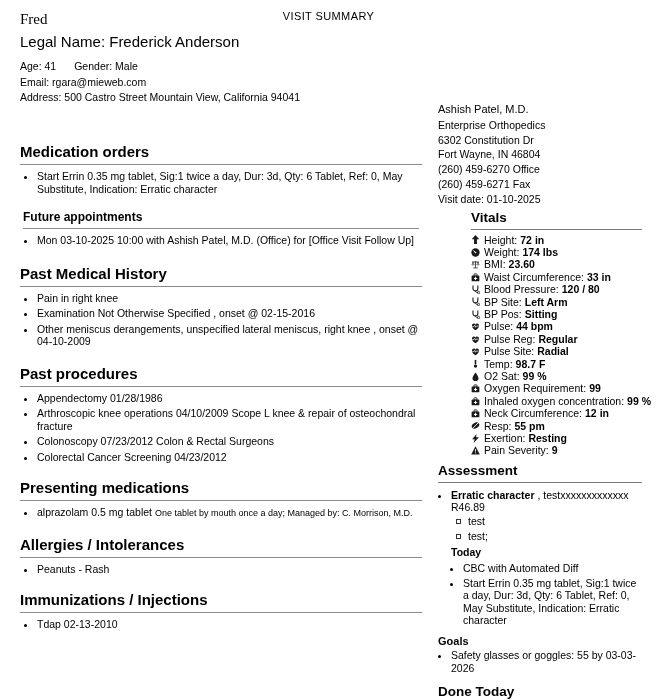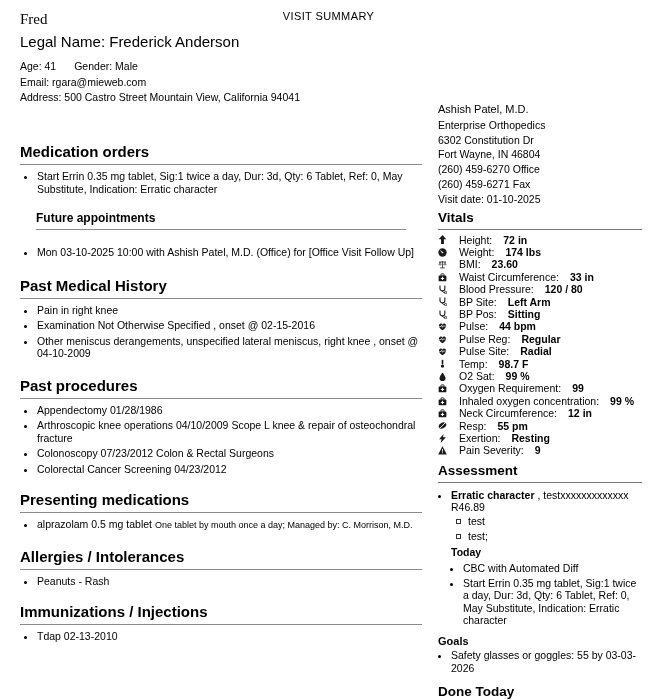--- a/index.html
+++ b/index.html
@@ -17,21 +17,21 @@
   .col-right{width:204px;flex:0 0 204px;margin-left:16px;}
 
   
   .fred{font-size:15px;line-height:18px;margin:2px 0 5px;font-family:Liberation Serif, serif;}
   .legal{font-size:15px;line-height:18px;margin:0 0 10px;}
   .meta-line{font-size:10.5px;line-height:11px;margin:0 0 4.5px;}
   .meta-line .gap{display:inline-block;width:18px;}
 
   
   h2.major{font-size:15px;font-weight:bold;margin:0;padding:0 0 4px;border-bottom:1px solid #8a8a8a;line-height:17px;}
-  h3.minor{font-size:12px;font-weight:bold;margin:16px;padding:0 0 4px;border-bottom:1px solid #8a8a8a;line-height:14px;}
+  h3.minor{font-size:12px;font-weight:bold;margin:3px;padding:0 0 4px;border-bottom:1px solid #8a8a8a;line-height:14px;}
   .rh{font-size:13.5px;font-weight:bold;margin:0;padding:0 0 3px;border-bottom:1px solid #777;line-height:16px;}
   .rh-sm{font-size:11px;font-weight:bold;margin:0;line-height:13px;}
 
   
   ul.blist{margin:5px 0 0;padding:0 0 0 17px;list-style:disc;}
   ul.blist li{margin:0 0 3px;line-height:12.5px;}
   .small{font-size:9px;}
 
   
   .sec-medorders{margin-top:40px;}
@@ -39,23 +39,23 @@
   .sec-pmh{margin-top:18px;}
   .sec-pastproc{margin-top:17px;}
   .sec-presmed{margin-top:16px;}
   .sec-allergy{margin-top:16px;}
   .sec-immun{margin-top:16px;}
 
   
   .provider{margin-top:96px;}
   .provider .p-line{margin:0 0 4px;line-height:10.8px;}
   .provider .p-name{font-size:11px;margin-bottom:5px;margin-top:12px;}
-  .sec-vitals{margin-top:5px;}
+  .sec-vitals{margin-top:5px;margin-left:33px;}
   .vlist{margin:5px 0 0;padding:0;list-style:none;}
-  .vital{display:flex;align-items:center;margin:0 0 2px;line-height:10.4px;white-space:nowrap;gap:8px;}
+  .vital{display:flex;align-items:center;margin:0 0 2px;line-height:10.4px;white-space:nowrap;}
   .vicon{width:9px;height:9px;flex:0 0 9px;margin-right:4px;}
   .vv{font-weight:bold;margin-left:3px;}
   .sec-assess{margin-top:7px;}
   ul.alist{margin:6px 0 0;padding:0 0 0 13px;list-style:disc;}
   ul.alist>li{margin:0 0 2px;line-height:12.3px;}
   ul.sqlist{margin:3px 0 2px;padding:0 0 0 5px;list-style:none;}
   ul.sqlist li{margin:0 0 4px;line-height:11px;display:flex;align-items:center;}
   ul.sqlist li::before{content:"";display:inline-block;width:3px;height:3px;border:1px solid #333;margin-right:7px;flex:0 0 auto;}
   .today-lbl{font-weight:bold;margin:2px 0 3px;}
   ul.inner{margin:0;padding:0 0 0 12px;list-style:disc;}

